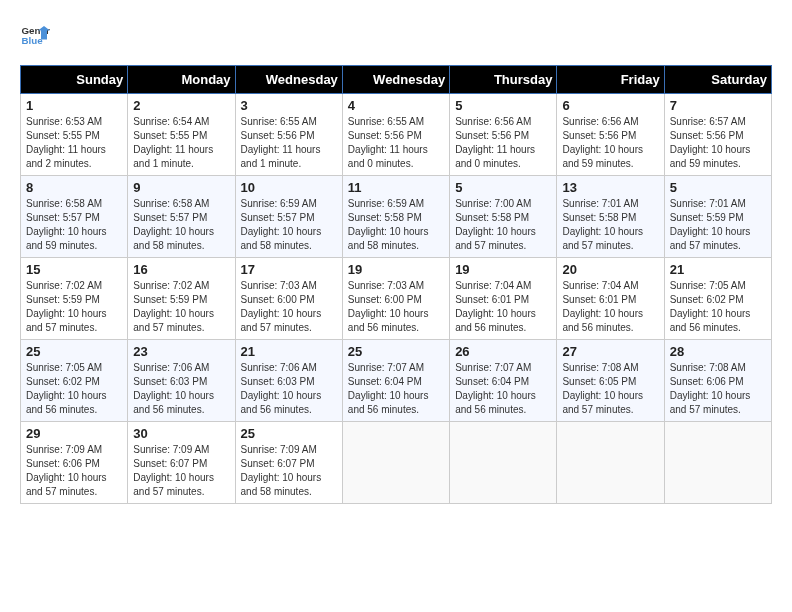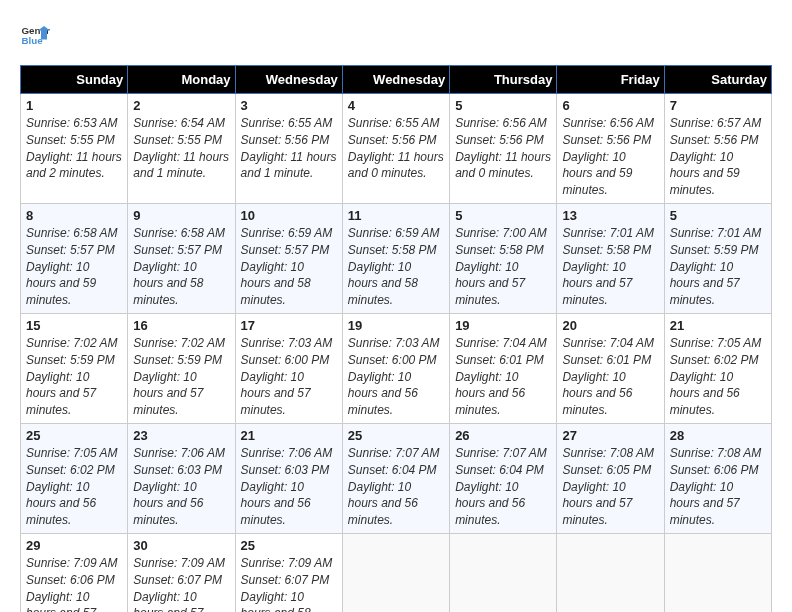--- a/index.html
+++ b/index.html
@@ -64,23 +64,22 @@
     }
     .day-num {
       font-size: 13px;
       font-weight: bold;
       color: #222;
       display: block;
       margin-bottom: 2px;
     }
     .day-info {
       color: #333;
-      font-size: 12px;
+      font-size: 10px;
       line-height: 1.4;
-      font-style: italic;
     }
     td.empty {
       background: #f9f9f9;
     }
   </style>
 </head>
 <body>
 
 <div class="header">
   <div class="logo">

